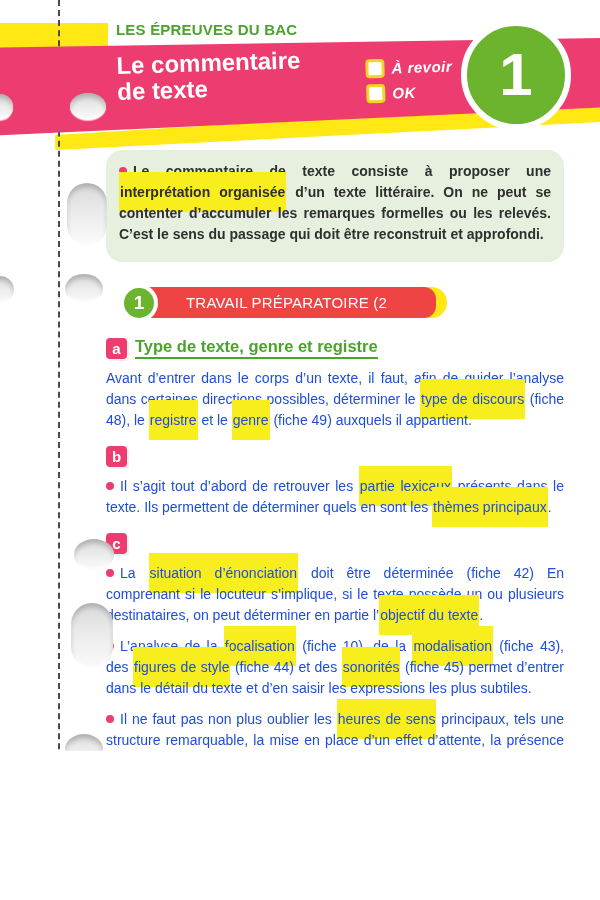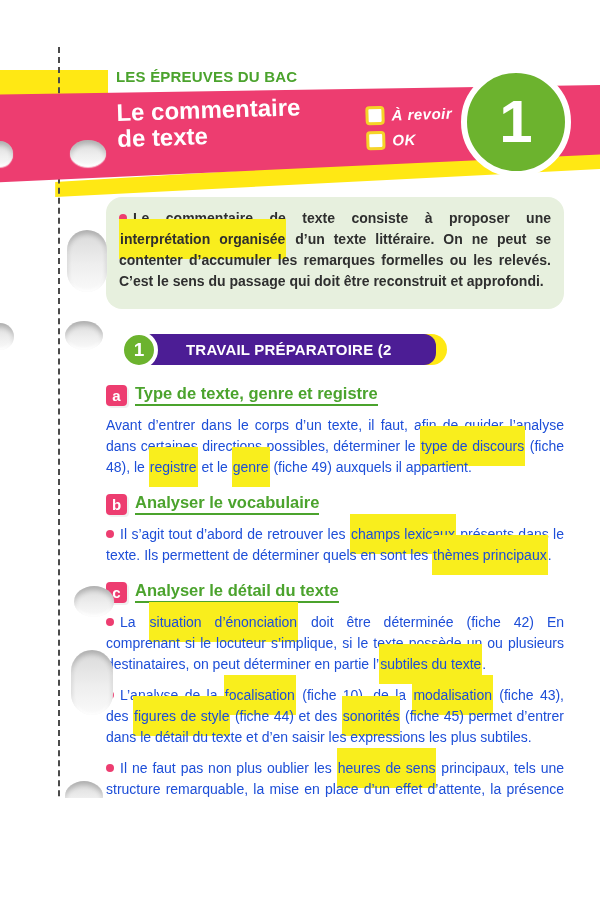--- a/index.html
+++ b/index.html
@@ -1,17 +1,17 @@
 <!DOCTYPE html>
 <html><head>
 <meta charset="utf-8">
 <style>
   html,body{margin:0;padding:0;background:#ffffff;}
   .page{position:relative;width:600px;height:751px;background:#ffffff;overflow:hidden;
-        font-family:"Liberation Sans", sans-serif;margin-top:47px;}
+        font-family:"Liberation Sans", sans-serif;}
 
   
   .cut-line{position:absolute;left:58px;top:0;height:900px;width:0;
             border-left:2px dashed #4a4a4a;z-index:5;}
 
   
   .yellow-top{position:absolute;left:0;top:23px;width:108px;height:26px;background:#FFE814;z-index:2;}
   .yellow-bottom{position:absolute;left:0;top:100px;width:600px;height:50px;background:#FFE814;z-index:2;
 length:0;
             clip-path:polygon(9.2% 70%,100% 4%,100% 44%,9.2% 100%);}
@@ -41,22 +41,22 @@
   .intro-box{background:#E7F0DE;border-radius:16px;padding:11px 13px 8px 13px;}
   .intro-box .body-p{font-weight:bold;color:#2F2F2F;font-size:14px;line-height:21px;margin:0 0 9px;}
 
   .body-p{font-size:14px;line-height:21px;color:#1d4ed8;text-align:justify;margin:0 0 10px;}
   .dot{display:inline-block;width:8px;height:8px;border-radius:50%;background:#ED3D70;
        margin-right:6px;vertical-align:1px;}
   .hl{background:#F9EE1D;padding:12px 1px;}
 
   .section-row{position:relative;height:38px;margin:22px 0 12px;}
   .section-yellow{position:absolute;left:34px;top:3px;width:307px;height:31px;background:#FFE814;border-radius:16px;}
-  .section-pink{position:absolute;left:34px;top:3px;width:296px;height:31px;background:#4c1d95;
-       border-radius:12px;color:#fff;font-weight:bold;font-size:15px;line-height:31px;
+  .section-pink{position:absolute;left:34px;top:3px;width:296px;height:31px;background:#ef4444;
+       border-radius:12px;color:#fff;font-weight:normal;font-size:15px;line-height:31px;
        padding-left:46px;box-sizing:border-box;letter-spacing:.2px;}
   .section-circle{position:absolute;left:14px;top:0;width:30px;height:30px;background:#6CB32E;
        border:4px solid #fff;border-radius:50%;display:flex;align-items:center;justify-content:center;z-index:2;}
   .section-circle span{color:#fff;font-weight:bold;font-size:19px;}
 
   .sub-h{display:flex;align-items:center;margin:15px 0 9px;}
   .letter-badge{width:21px;height:21px;background:#ED3D70;border-radius:4px;color:#fff;font-weight:bold;
        font-size:15px;display:flex;align-items:center;justify-content:center;margin-right:8px;
        box-shadow:2px 2px 0 rgba(0,0,0,.06);}
   .sub-title{color:#4BA32D;font-weight:bold;font-size:16.5px;border-bottom:2.5px solid #4BA32D;
@@ -124,34 +124,32 @@
         <span class="sub-title">Type de texte, genre et registre</span>
       </div>
       <div>
           <p class="body-p"><span>Avant d’entrer dans le corps d’un texte, il faut, afin de guider l’analyse dans certaines directions possibles, déterminer le </span><span class="hl">type de discours</span><span> (fiche 48), le </span><span class="hl">registre</span><span> et le </span><span class="hl">genre</span><span> (fiche 49) auxquels il appartient.</span></p>
         </div>
     </div>
 
     <div>
       <div class="sub-h">
         <span class="letter-badge">b</span>
-        <span class="sub-title">Analyser le vocabulaire</span>
       </div>
       <div>
-          <p class="body-p"><span class="dot"></span><span>Il s’agit tout d’abord de retrouver les </span><span class="hl">champs lexicaux</span><span> présents dans le texte. Ils permettent de déterminer quels en sont les </span><span class="hl">thèmes principaux</span><span>.</span></p>
+          <p class="body-p"><span class="dot"></span><span>Il s’agit tout d’abord de retrouver les </span><span class="hl">partie lexicaux</span><span> présents dans le texte. Ils permettent de déterminer quels en sont les </span><span class="hl">thèmes principaux</span><span>.</span></p>
         </div>
     </div>
 
     <div>
       <div class="sub-h">
         <span class="letter-badge">c</span>
-        <span class="sub-title">Analyser le détail du texte</span>
       </div>
       <div>
-          <p class="body-p"><span class="dot"></span><span>La </span><span class="hl">situation d’énonciation</span><span> doit être déterminée (fiche 42) En comprenant si le locuteur s’implique, si le texte possède un ou plusieurs destinataires, on peut déterminer en partie l’</span><span class="hl">subtiles du texte</span><span>.</span></p>
+          <p class="body-p"><span class="dot"></span><span>La </span><span class="hl">situation d’énonciation</span><span> doit être déterminée (fiche 42) En comprenant si le locuteur s’implique, si le texte possède un ou plusieurs destinataires, on peut déterminer en partie l’</span><span class="hl">objectif du texte</span><span>.</span></p>
           <p class="body-p"><span class="dot"></span><span>L’analyse de la </span><span class="hl">focalisation</span><span> (fiche 10), de la </span><span class="hl">modalisation</span><span> (fiche 43), des </span><span class="hl">figures de style</span><span> (fiche 44) et des </span><span class="hl">sonorités</span><span> (fiche 45) permet d’entrer dans le détail du texte et d’en saisir les expressions les plus subtiles.</span></p>
           <p class="body-p"><span class="dot"></span><span>Il ne faut pas non plus oublier les </span><span class="hl">heures de sens</span><span> principaux, tels une structure remarquable, la mise en place d’un effet d’attente, la présence d’un personnage caché, un effet de surprise, mais aussi, le cas échéant, la thèse et les arguments, etc.</span></p>
         </div>
     </div>
 
   </div>
 
   <div class="footer-subject">FRANÇAIS</div>
   <div class="page-number">9</div>
 

